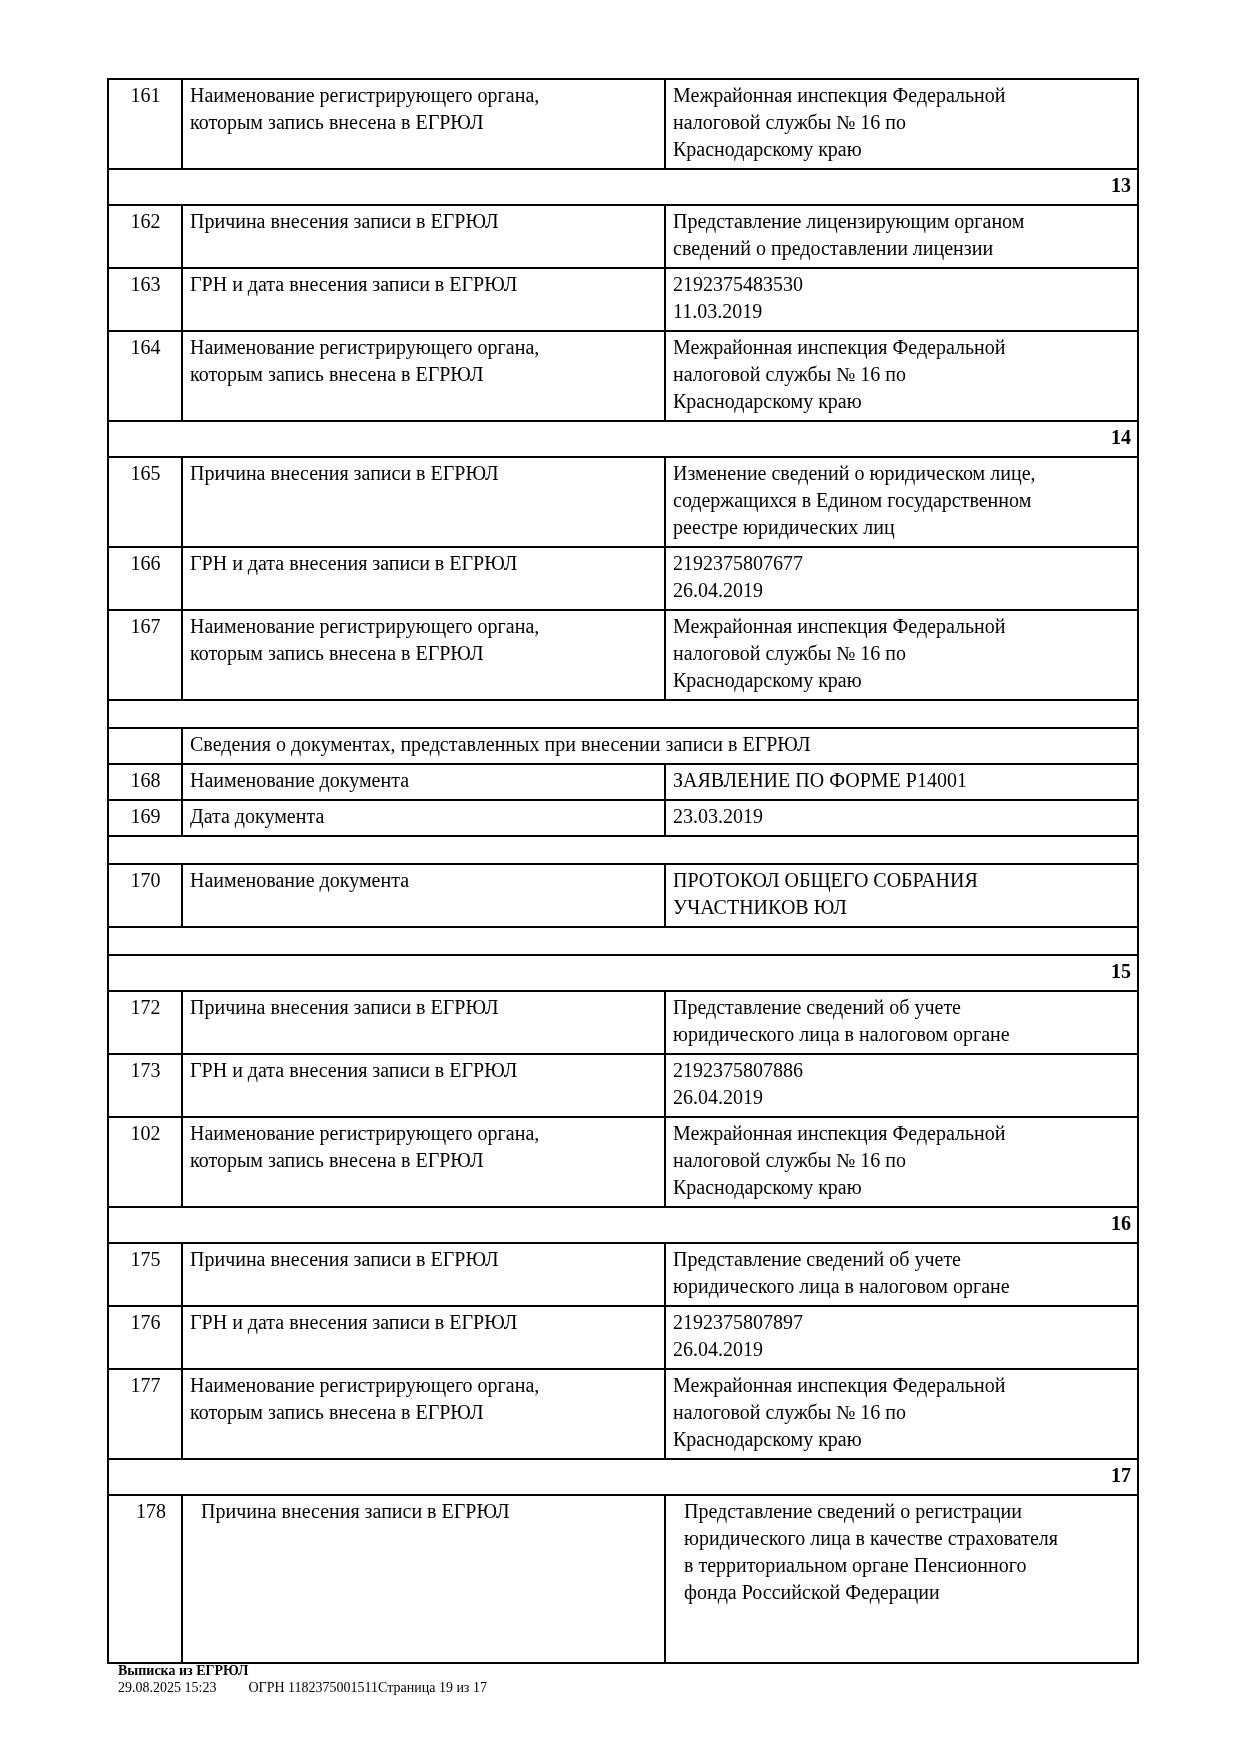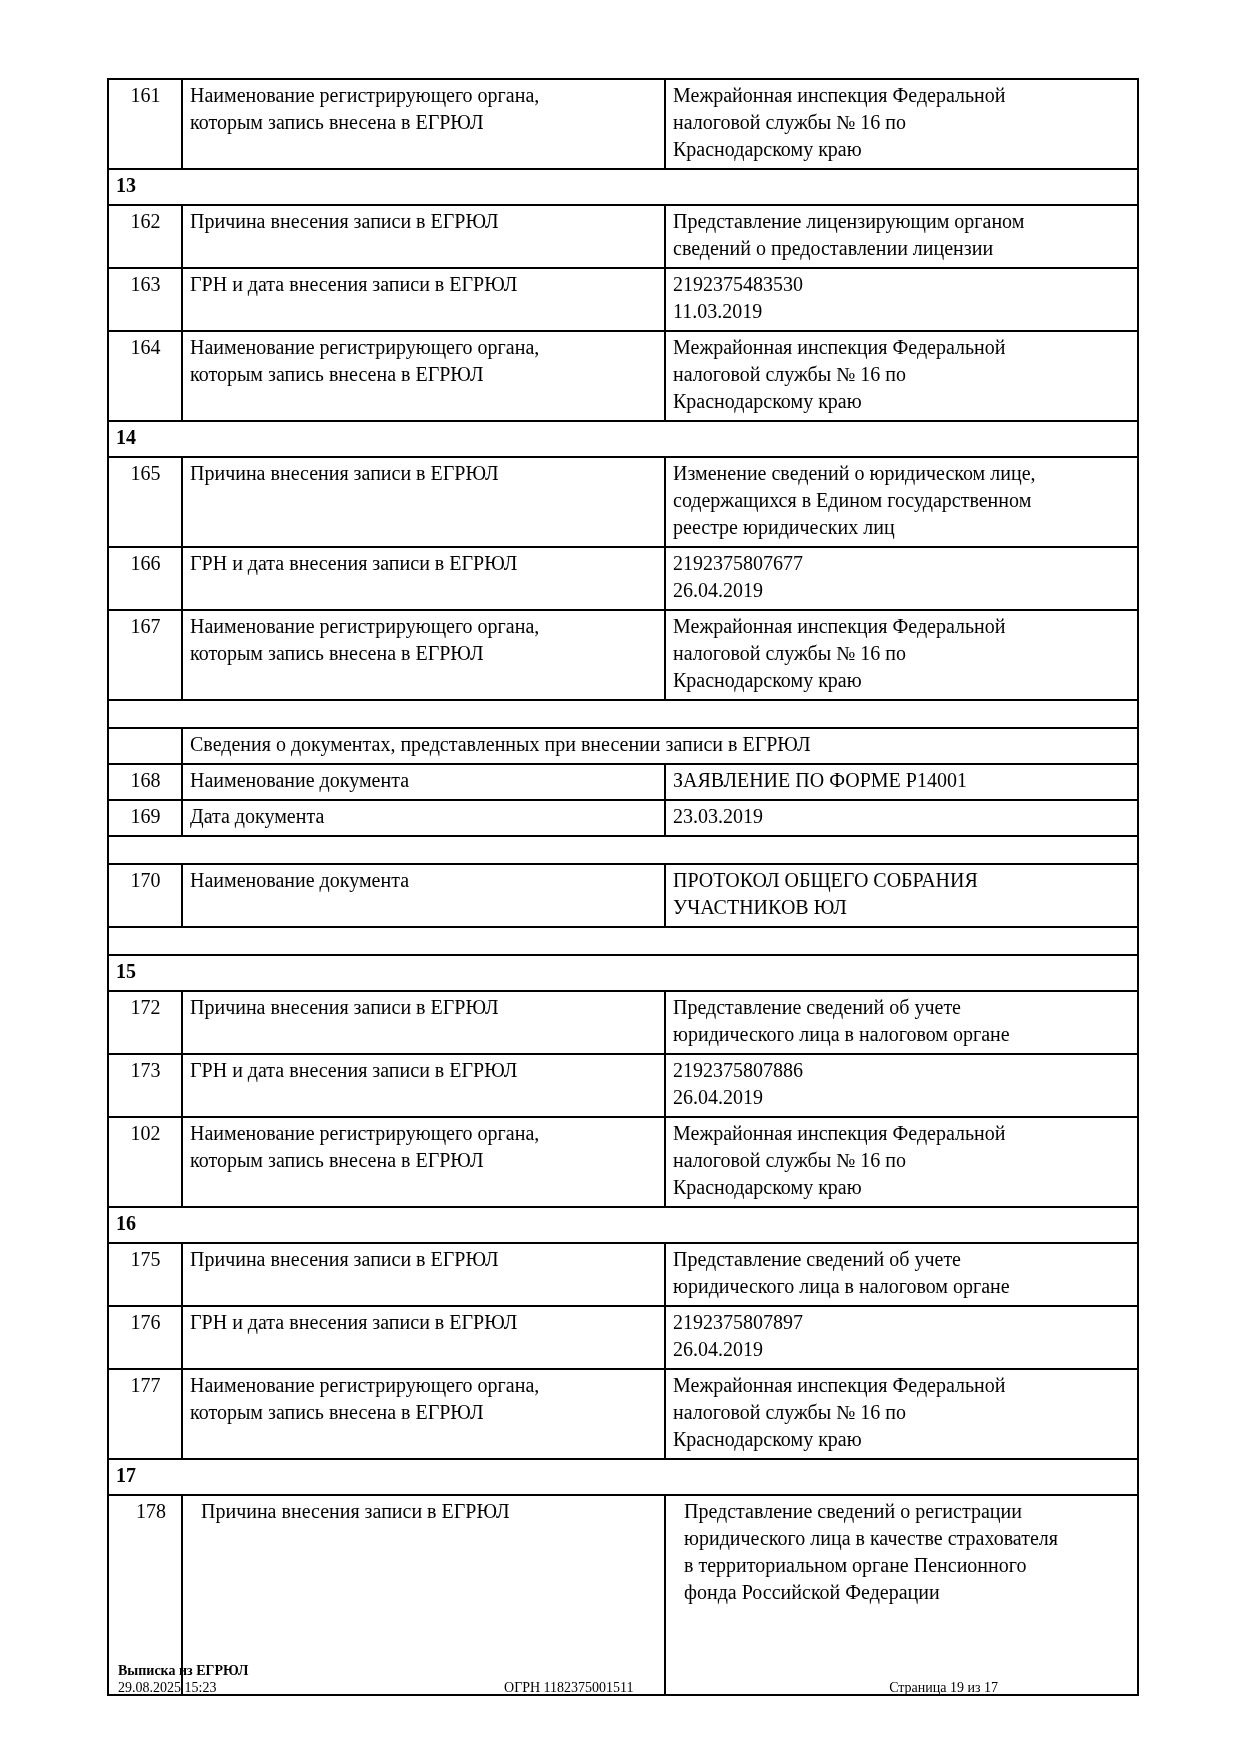--- a/index.html
+++ b/index.html
@@ -28,36 +28,36 @@
     padding: 2px 6px 5px 7px;
     white-space: pre-line;
     overflow: hidden;
   }
   .c-num {
     text-align: center;
     padding-left: 2px;
     padding-right: 2px;
   }
   .c-section {
-    text-align: left;
+    text-align: right;
     font-weight: bold;
     height: 35px;
     padding-top: 3px;
     font-family: Liberation Serif, serif;
   }
   .c-spacer { height: 28px; padding: 0; }
   .c-subheader { padding-left: 7px; border-radius: 11px; }
-  .r-tall td { height: 200px; padding-left: 18px; }
+  .r-tall td { height: 168px; padding-left: 18px; }
   .footer {
     position: absolute;
     left: 118px; top: 1662px;
     width: 880px;
     display: flex;
     align-items: flex-end;
-    justify-content: space-between;
+    justify-content: flex-start;
     font-size: 14px;
     line-height: 17px;
   }
   .f-left { text-align: left; }
   .f-title { font-weight: bold; }
   .f-ogrn { text-align: center; }
   .f-page { text-align: right; }
 </style>
 </head>
 <body>

